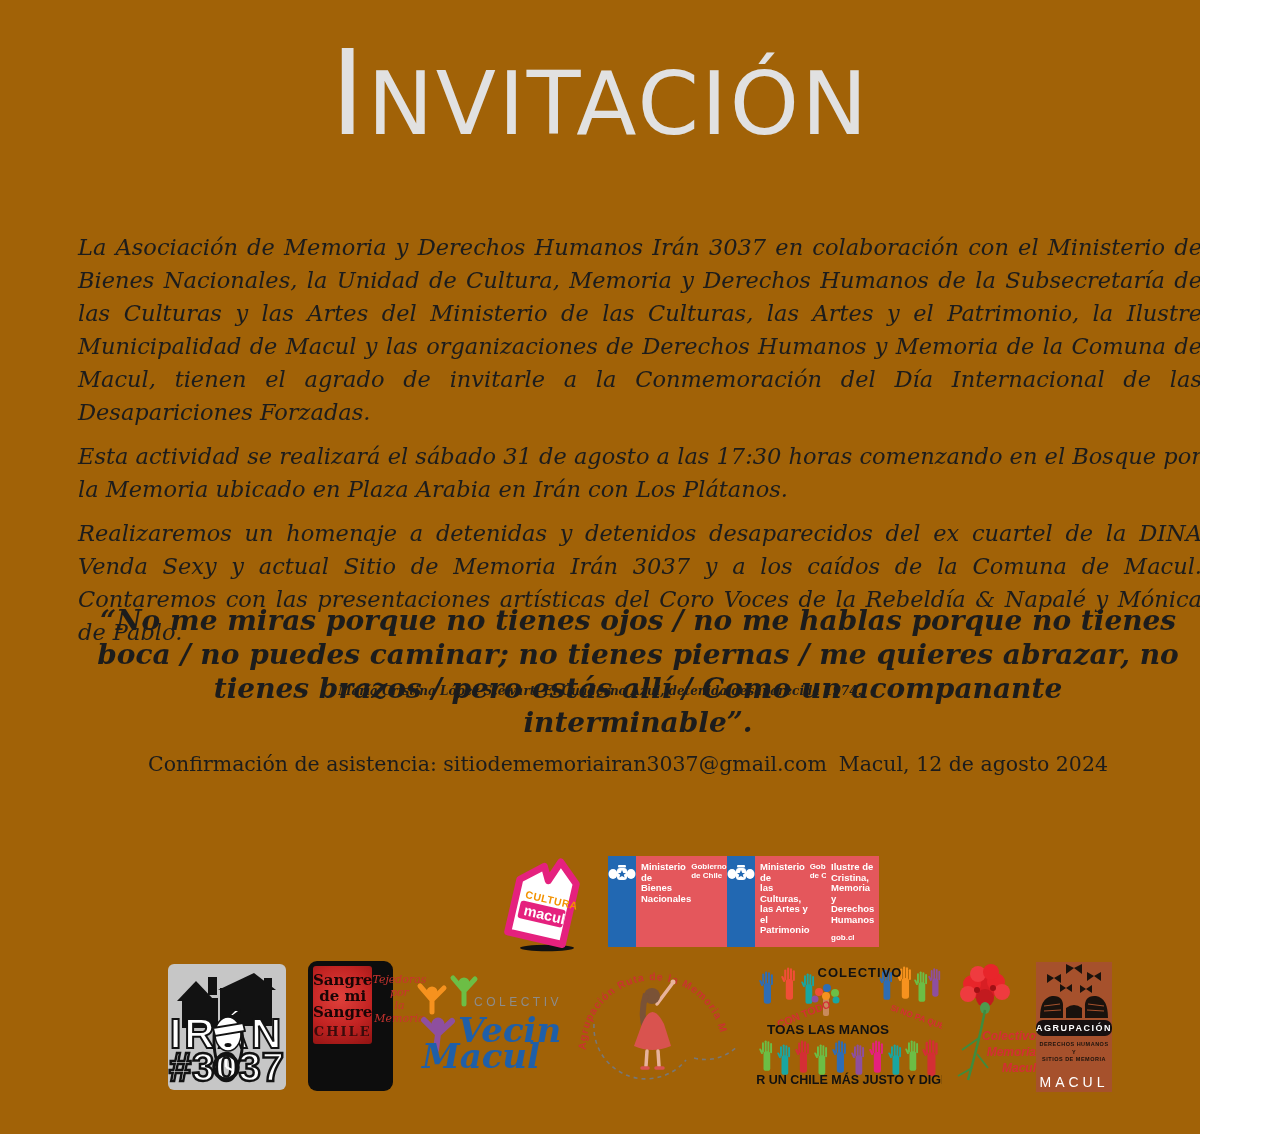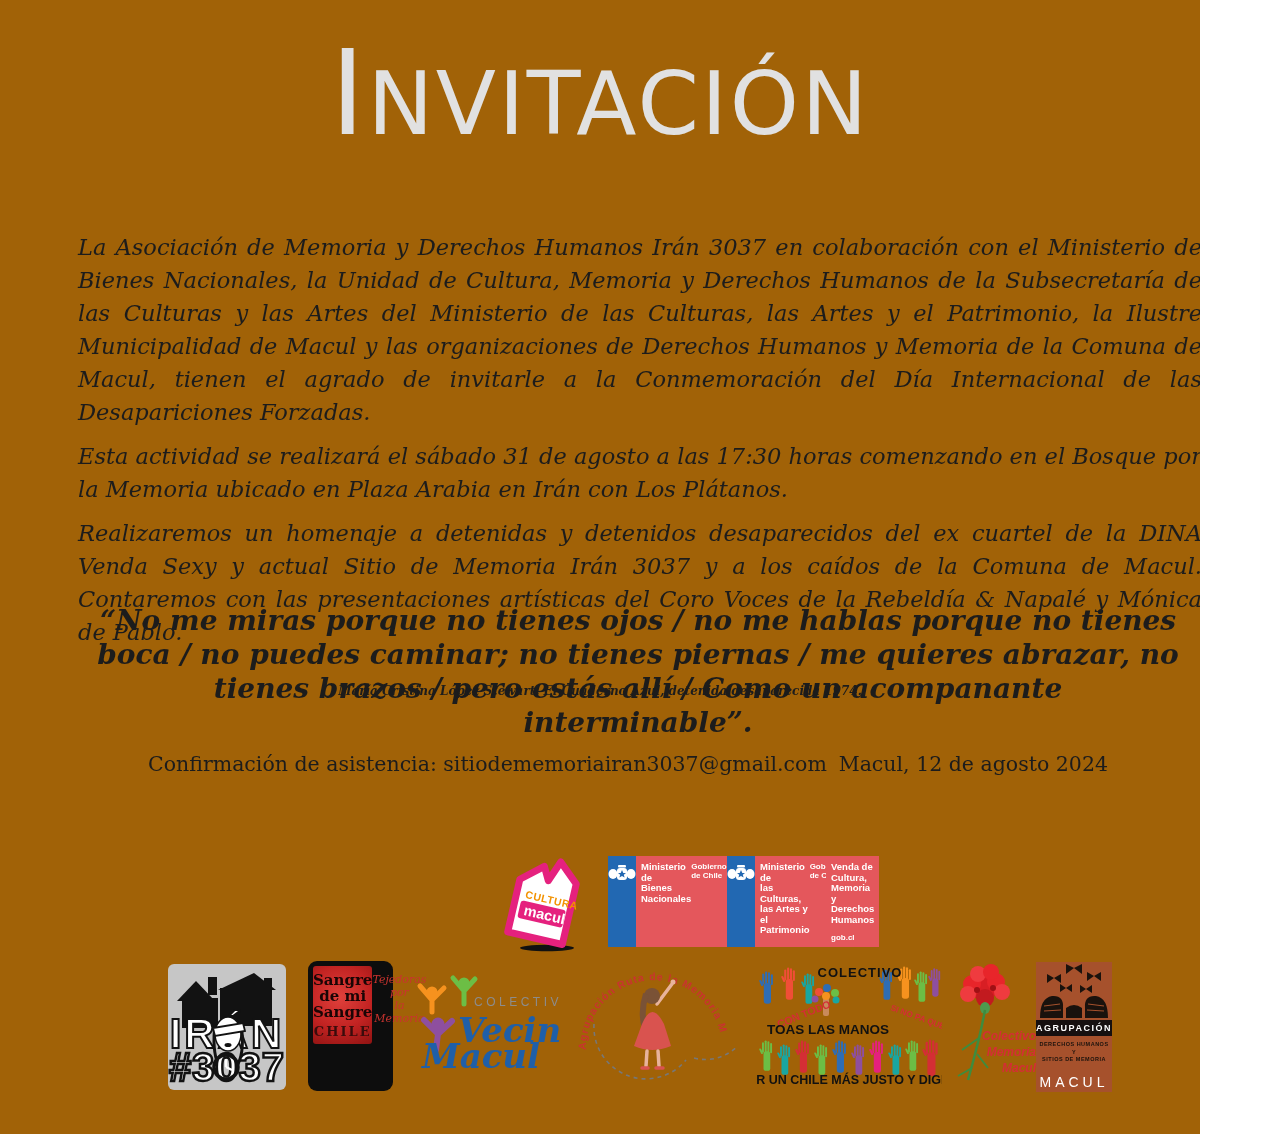--- a/index.html
+++ b/index.html
@@ -48,21 +48,21 @@
               font-family:"DejaVu Serif",serif;padding-top:6px;box-sizing:border-box;}
   .sangre-top .big{font-size:15px;line-height:16px;font-weight:bold;}
   .sangre-top .chile{font-size:13px;letter-spacing:2px;margin-top:4px;font-weight:bold;color:#3a0c0c;}
   .sangre-script{color:#C9342F;font-style:italic;font-size:11px;line-height:13px;text-align:center;
                  margin-top:7px;font-family:"DejaVu Serif",serif;}
 
   
   .agr{width:76px;height:130px;background:#A6512C;box-sizing:border-box;text-align:center;
        font-family:"Liberation Sans","DejaVu Sans",sans-serif;}
   .agr-band{background:#161010;color:#fff;font-size:9px;font-weight:bold;letter-spacing:1.5px;
-            padding:3px 0;margin-top:-2px;}
+            padding:3px 0;margin-top:-2px;border-radius:7px;}
   .agr-small{color:#1A120D;font-size:5.5px;font-weight:bold;line-height:7.5px;margin-top:5px;letter-spacing:0.5px;}
   .agr-name{color:#fff;font-size:14px;letter-spacing:4px;margin-top:10px;}
 
   svg text{font-family:"Liberation Sans","DejaVu Sans",sans-serif;}
   .seriftxt{font-family:"DejaVu Serif","Liberation Serif",serif;}
 </style>
 </head>
 <body>
 
 <div class="page">
@@ -133,22 +133,22 @@
         <div>Ministerio de</div>
         <div>las Culturas,</div>
         <div>las Artes y el</div>
         <div>Patrimonio</div>
       </div>
       <div class="gov-foot">Gobierno de Chile</div>
     </div>
   </div>
   <div class="logo unidad" style="left:826px;top:856px;width:53px;">
     <div class="gov-name">
-      <div>Venda de</div>
-      <div>Cultura,</div>
+      <div>Ilustre de</div>
+      <div>Cristina,</div>
       <div>Memoria y</div>
       <div>Derechos</div>
       <div>Humanos</div>
     </div>
     <div class="gov-foot">gob.cl</div>
   </div>
 
   <div class="logo" style="left:168px;top:964px;">
     <svg width="118" height="126" viewBox="0 0 118 126">
       <rect x="0" y="0" width="118" height="126" rx="6" fill="#C6C6C6"></rect>

